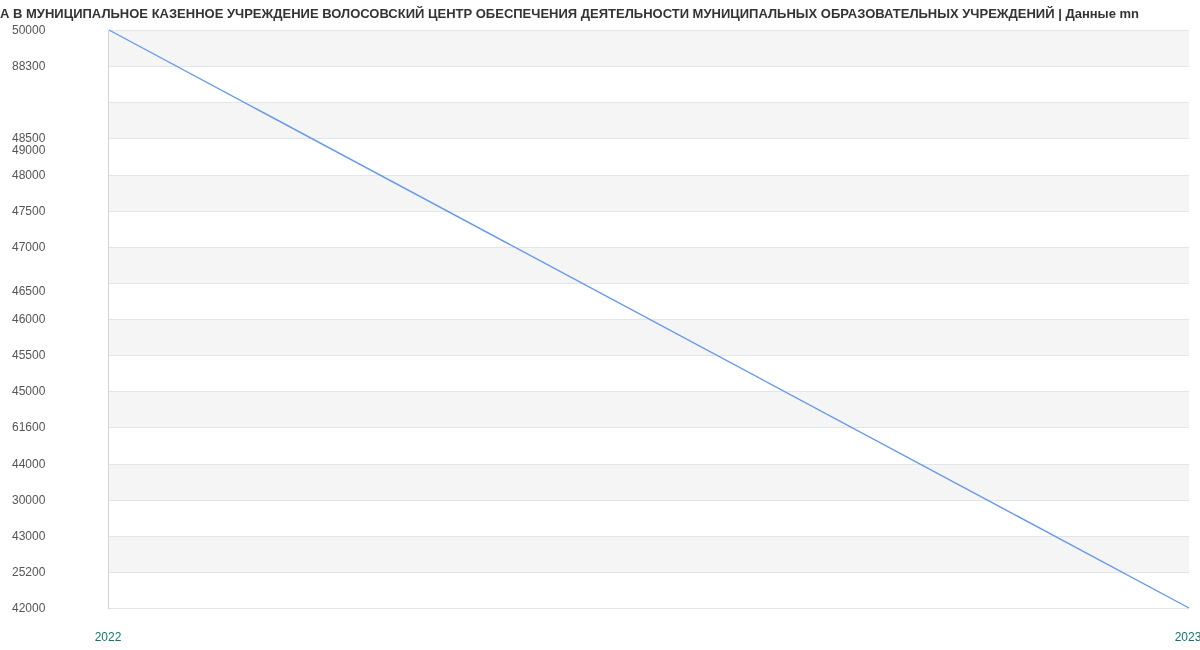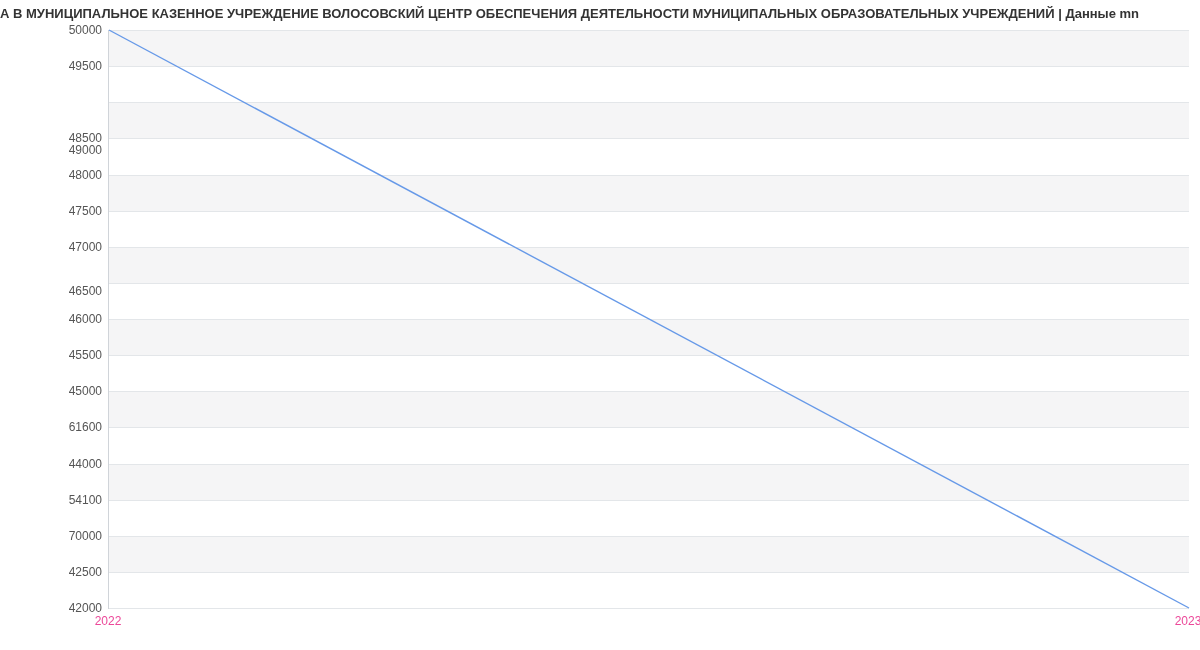--- a/index.html
+++ b/index.html
@@ -43,31 +43,30 @@
     position: absolute;
     left: 0;
     width: 100%;
     height: 1px;
     background: #e3e6e9;
   }
   .ytick {
     position: absolute;
     right: 1098px;
     width: 90px;
-    text-align: right;
     font-size: 12px;
     color: #555;
     transform: translateY(-50%);
     font-family: Verdana, Geneva, sans-serif;
   }
   .xtick {
     position: absolute;
-    top: 614px;
+    top: 630px;
     font-size: 12px;
-    color: #ec4899;
+    color: #0f766e;
     transform: translateX(-50%);
     font-family: Verdana, Geneva, sans-serif;
     text-align: center;
   }
   svg.line {
     position: absolute;
     left: 0;
     top: 0;
     width: 100%;
     height: 100%;
@@ -105,30 +104,30 @@
     <div class="gridline" style="top: 108.375px;"></div>
     <div class="gridline" style="top: 72.25px;"></div>
     <div class="gridline" style="top: 36.125px;"></div>
     <div class="gridline" style="top: 0px;"></div>
     <svg class="line" viewBox="0 0 1080 578" preserveAspectRatio="none">
     <polyline id="series-line" fill="none" stroke-width="1.4" stroke-linejoin="round" points="0,0 1080,578" stroke="#6699e8"></polyline>
   </svg>
 </div>
 
 <div class="ytick" style="top: 608px;">42000</div>
-<div class="ytick" style="top: 571.875px;">42500</div>
-<div class="ytick" style="top: 535.75px;">70000</div>
-<div class="ytick" style="top: 499.625px;">54100</div>
+<div class="ytick" style="top: 571.875px;">25200</div>
+<div class="ytick" style="top: 535.75px;">43000</div>
+<div class="ytick" style="top: 499.625px;">30000</div>
 <div class="ytick" style="top: 463.5px;">44000</div>
 <div class="ytick" style="top: 427.375px;">61600</div>
 <div class="ytick" style="top: 391.25px;">45000</div>
 <div class="ytick" style="top: 355.125px;">45500</div>
 <div class="ytick" style="top: 319px;">46000</div>
 <div class="ytick" style="top: 291px;">46500</div>
 <div class="ytick" style="top: 246.75px;">47000</div>
 <div class="ytick" style="top: 210.625px;">47500</div>
 <div class="ytick" style="top: 174.5px;">48000</div>
 <div class="ytick" style="top: 138.375px;">48500</div>
 <div class="ytick" style="top: 102.25px; margin-top: 48px;">49000</div>
-<div class="ytick" style="top: 66.125px;">49500</div>
+<div class="ytick" style="top: 66.125px;">88300</div>
 <div class="ytick" style="top: 30px;">50000</div>
 <div class="xtick" style="left: 108px;">2022</div>
 <div class="xtick" style="left: 1188px;">2023</div>
 
 </body></html>

